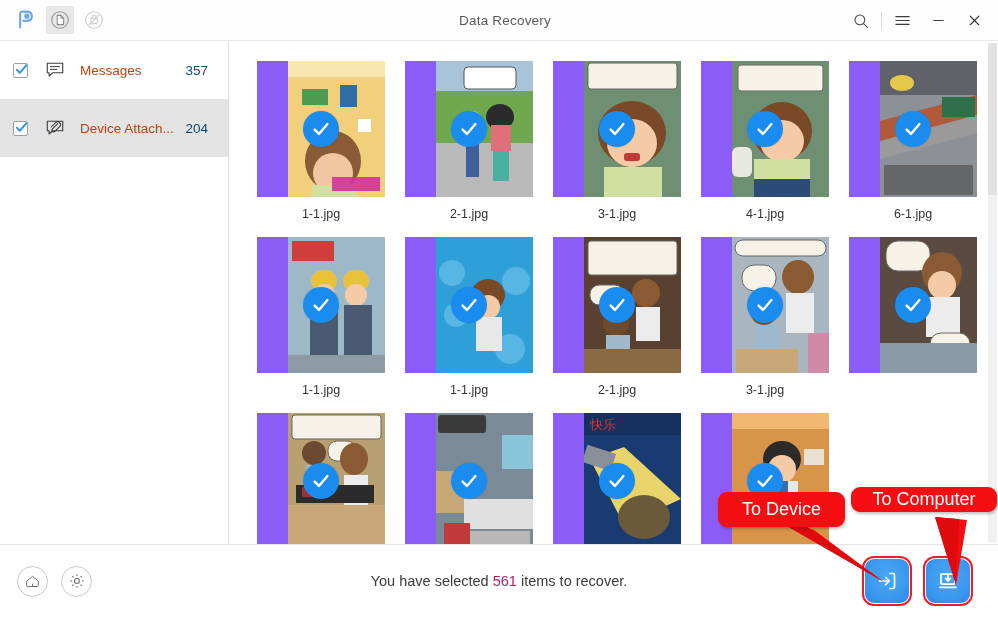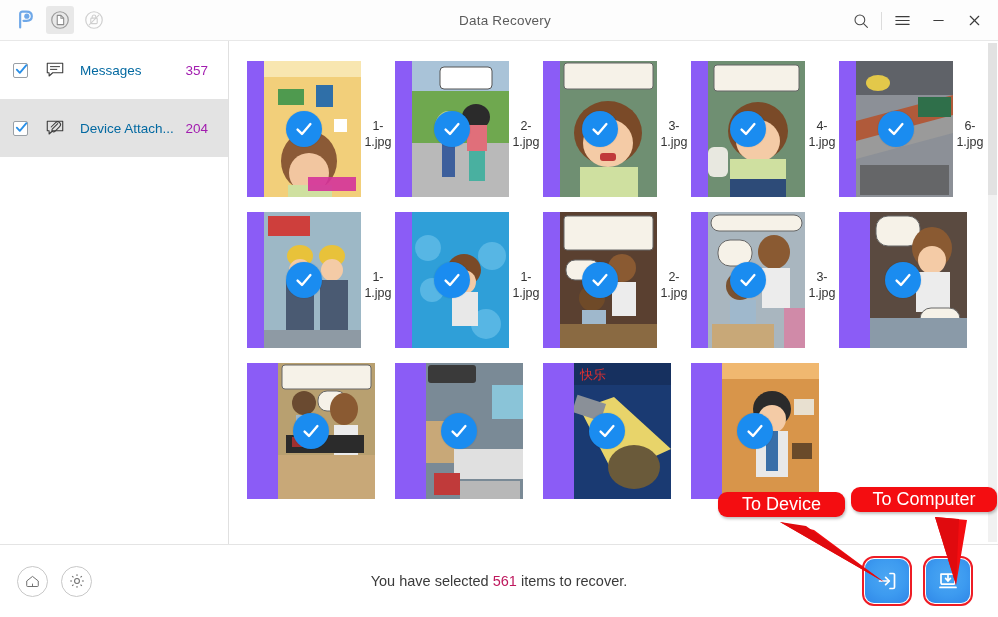--- a/index.html
+++ b/index.html
@@ -96,27 +96,27 @@
   .chk svg { position: absolute; left: 0px; top: -2px; }
   .side-ico {
     width: 22px; height: 22px;
     margin-left: 16px; margin-right: 14px;
     display: flex; align-items: center; justify-content: center;
     flex: 0 0 22px;
   }
   .side-label {
     flex: 1 1 auto;
     font-size: 13.5px;
-    color: #0369a1;
+    color: #c2410c;
     white-space: nowrap;
     overflow: hidden;
   }
   .side-count {
     font-size: 13.5px;
-    color: #a21caf;
+    color: #0c4a6e;
     padding-right: 20px;
   }
 
   
   .content {
     flex: 1 1 auto;
     position: relative;
     background: #ffffff;
     overflow: hidden;
   }
@@ -128,20 +128,21 @@
   }
   .grid {
     display: grid;
     grid-template-columns: repeat(5, 148px);
     gap: 0 0;
   }
   .cell {
     width: 148px;
     padding-top: 6px;
     display: flex;
+    flex-direction: column;
     align-items: center;
     margin-bottom: 9px;
   }
   .thumb {
     position: relative;
     width: 128px;
     height: 136px;
     background: #8b5cf6;
     overflow: hidden;
     display: flex;
@@ -242,21 +243,21 @@
     background: #f40d11;
     color: #fff;
     border-radius: 9px;
     font-size: 18px;
     display: flex;
     align-items: center;
     justify-content: center;
     box-shadow: 1px 2px 3px rgba(0,0,0,.25);
     z-index: 40;
   }
-  #callout-device { left: 718px; top: 492px; width: 127px; height: 25px; }
+  #callout-device { left: 718px; top: 492px; width: 127px; height: 35px; }
   #callout-computer { left: 851px; top: 487px; width: 146px; height: 25px; }
   .pointer { position: absolute; z-index: 39; }
 </style>
 </head>
 <body>
 
 <div class="app">
 
   <div class="titlebar">
     <div class="tb-left">

